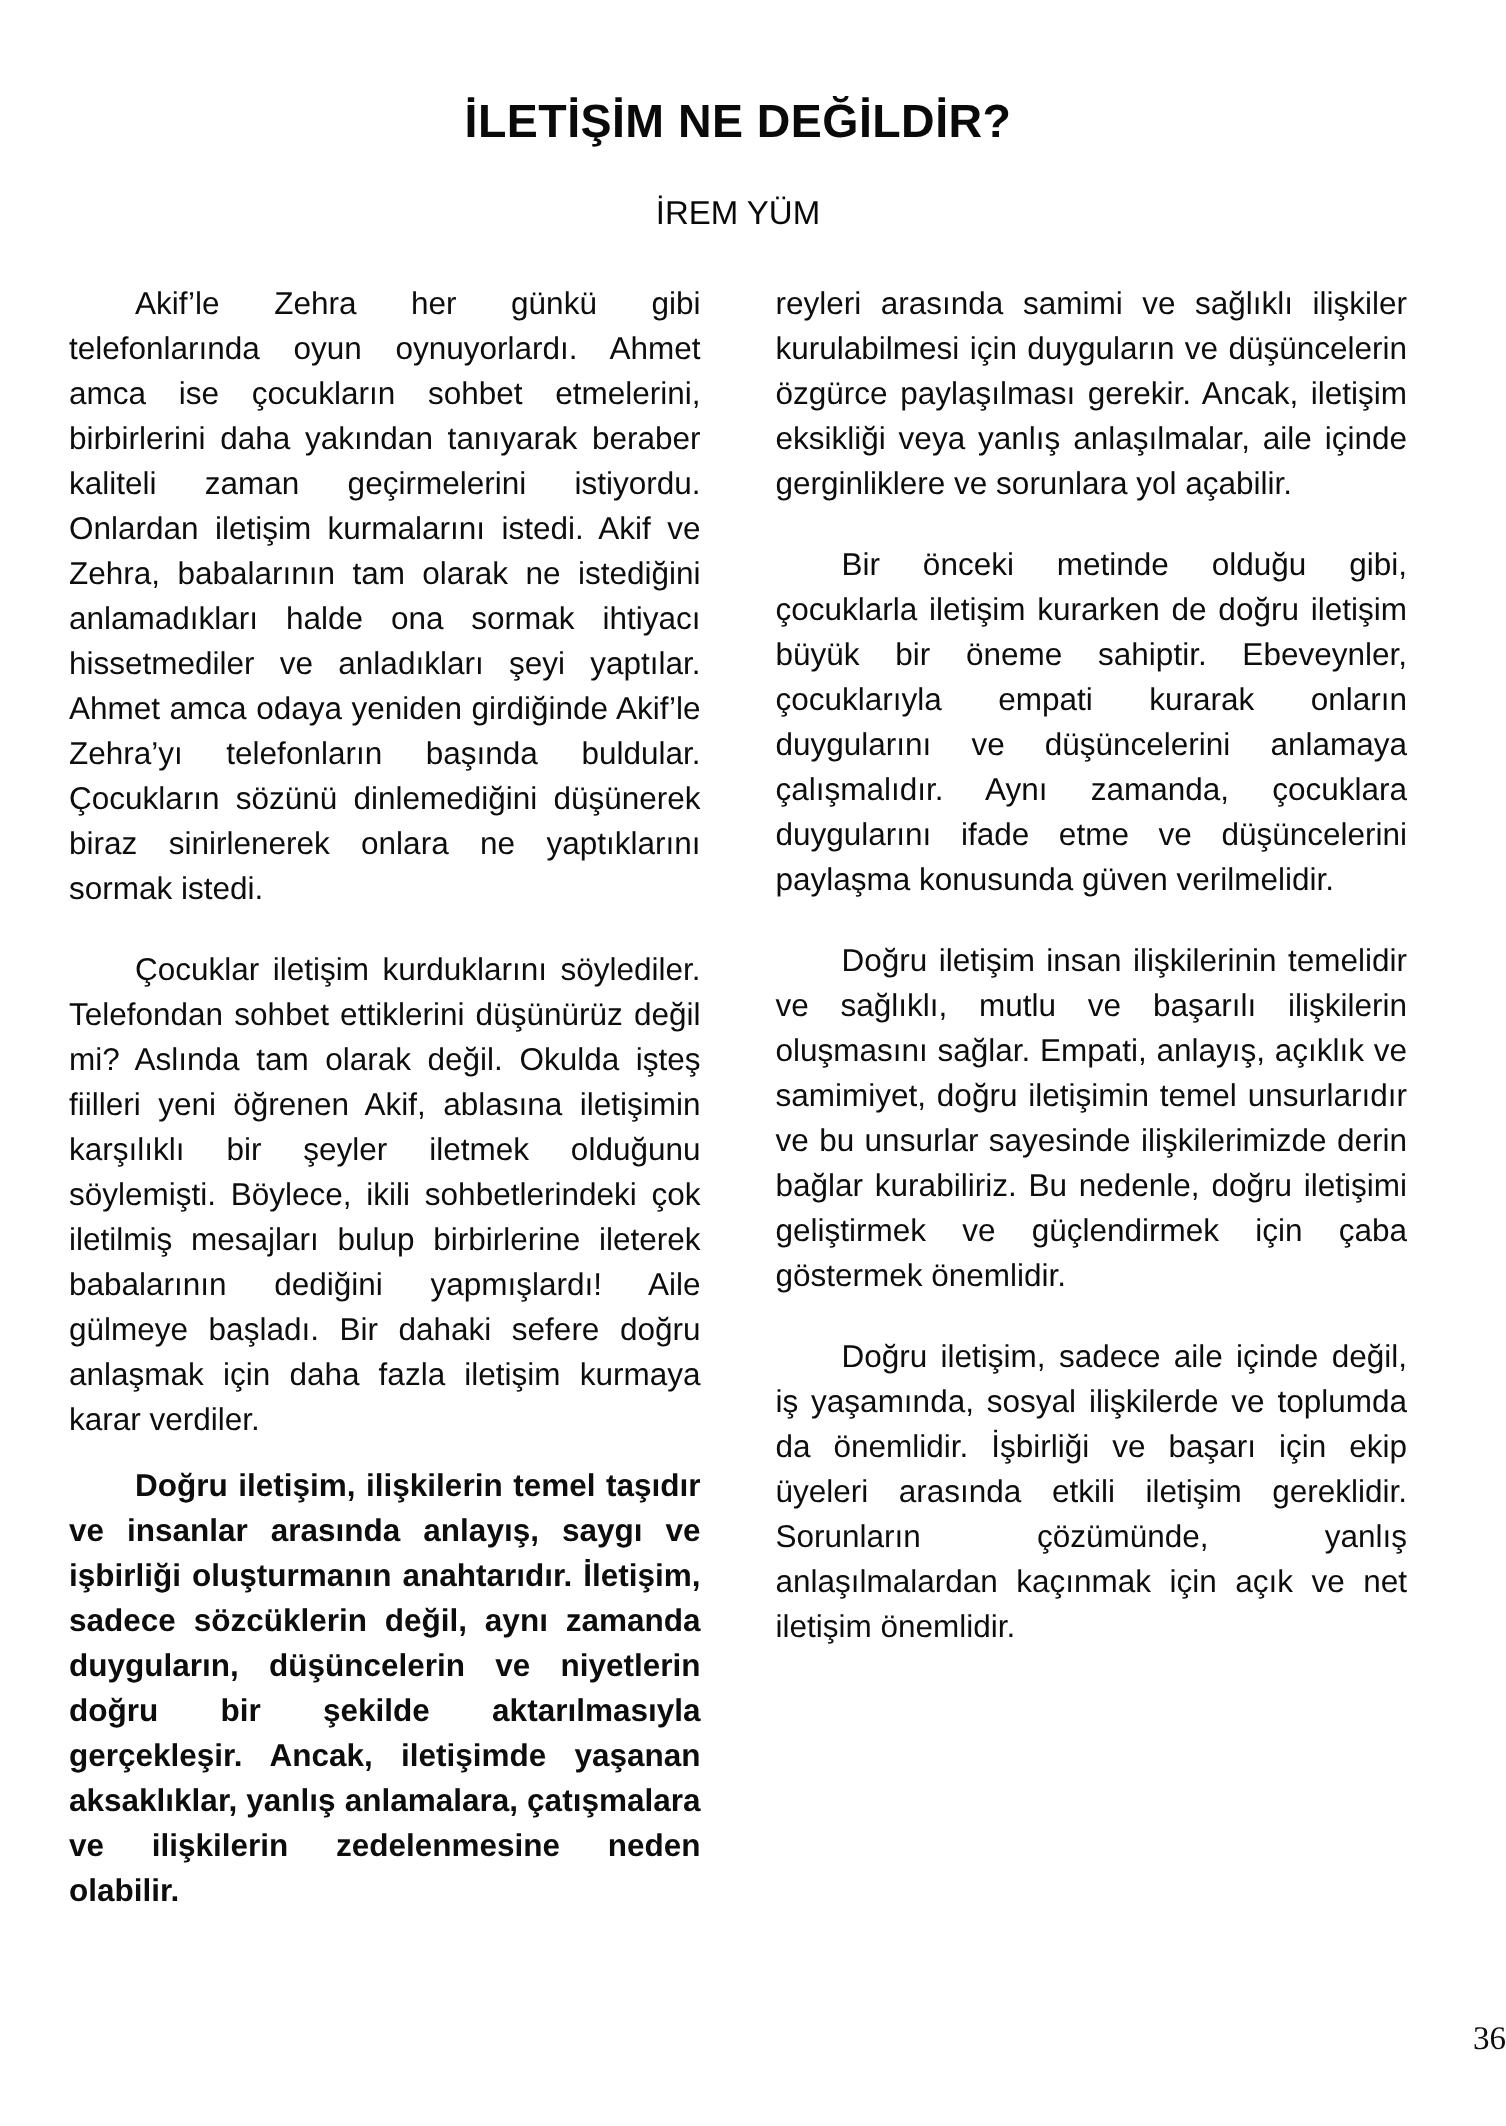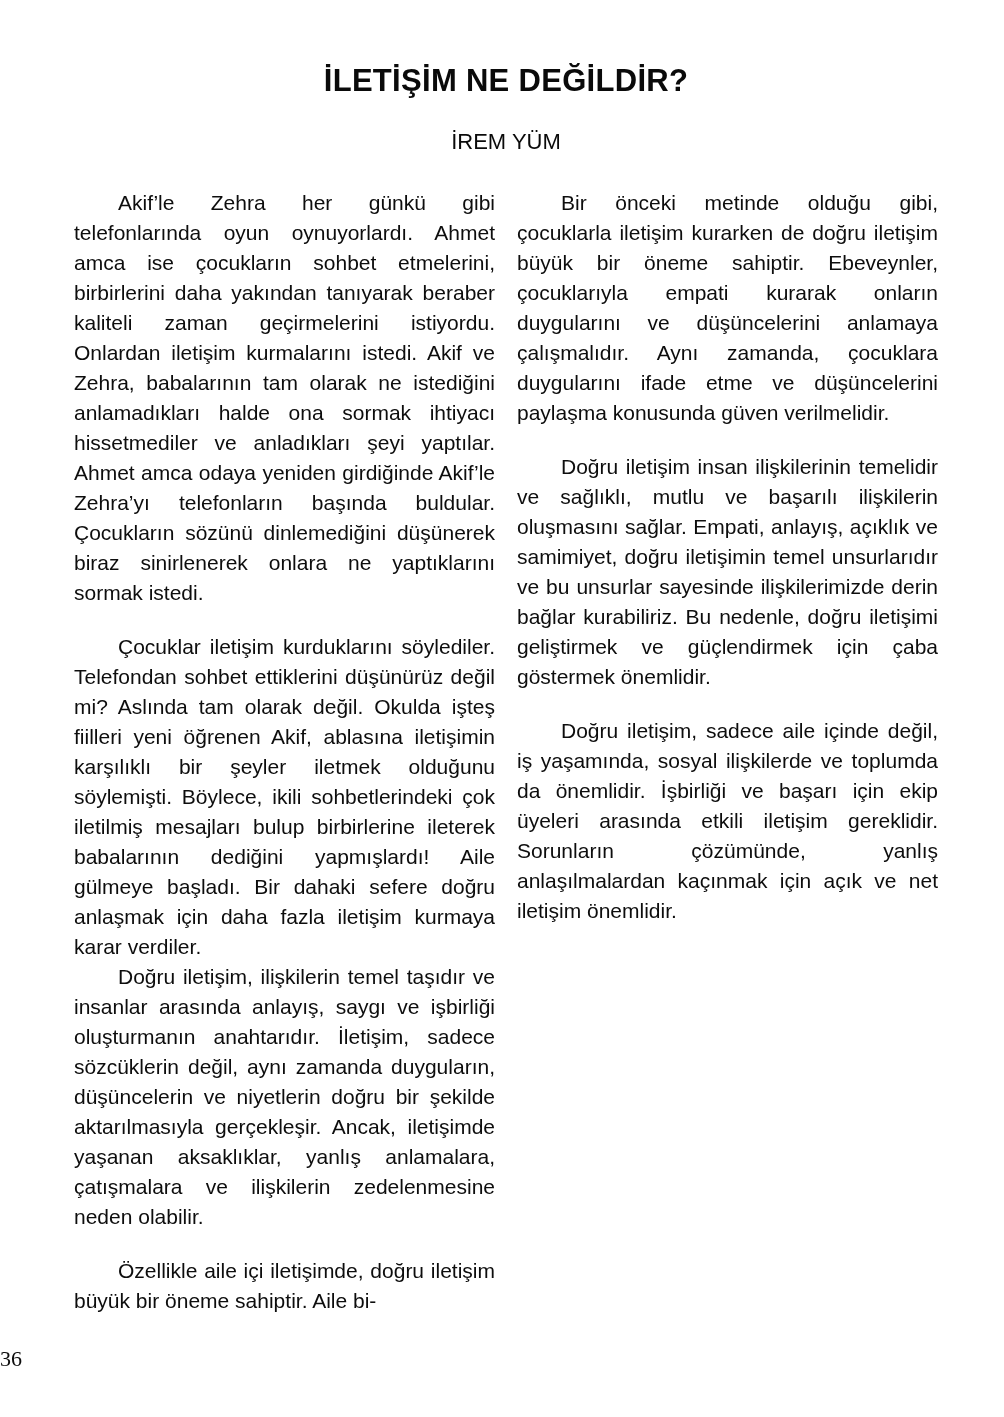--- a/index.html
+++ b/index.html
@@ -9,21 +9,21 @@
     background: #ffffff;
     color: #111111;
     font-family: "Liberation Sans", sans-serif;
     position: relative;
     overflow: hidden;
   }
   .page {
     position: absolute;
     inset: 0;
     box-sizing: border-box;
-    padding: 62px 66px 0 74px;
+    padding: 62px 66px 0 46px;
   }
   .doc-title {
     margin: 0;
     font-size: 31px;
     line-height: 38px;
     font-weight: bold;
     text-align: center;
     letter-spacing: 0.3px;
     color: #0a0a0a;
   }
@@ -43,28 +43,28 @@
   .col { width: 421px; flex: 0 0 421px; }
   .col p {
     margin: 0;
     font-size: 21px;
     line-height: 30px;
     text-align: justify;
     text-indent: 44px;
     color: #0d0d0d;
   }
   .col p + p { margin-top: 24px; }
-  .col p.no-gap { margin-top: 0; }
+  .col p.no-gap { margin-top: 14px; font-weight: bold; }
   .col p.cont { text-indent: 0; }
   .page-number {
     position: absolute;
     top: 1346px;
     left: 0;
     width: 100%;
-    text-align: left;
+    text-align: right;
     font-family: "Liberation Serif", serif;
     font-size: 22px;
     line-height: 26px;
     color: #0d0d0d;
   }
 </style>
 </head>
 <body>
 
 <div class="page">
@@ -72,24 +72,24 @@
   <h1 class="doc-title">İLETİŞİM NE DEĞİLDİR?</h1>
 
   <div class="doc-author">İREM YÜM</div>
 
   <div class="columns">
 
     <div class="col">
       <p>Akif’le Zehra her günkü gibi telefonlarında oyun oynuyorlardı. Ahmet amca ise çocukların sohbet etmelerini, birbirlerini daha yakından tanıyarak beraber kaliteli zaman geçirmelerini istiyordu. Onlardan iletişim kurmalarını istedi. Akif ve Zehra, babalarının tam olarak ne istediğini anlamadıkları halde ona sormak ihtiyacı hissetmediler ve anladıkları şeyi yaptılar. Ahmet amca odaya yeniden girdiğinde Akif’le Zehra’yı telefonların başında buldular. Çocukların sözünü dinlemediğini düşünerek biraz sinirlenerek onlara ne yaptıklarını sormak istedi.</p>
       <p>Çocuklar iletişim kurduklarını söylediler. Telefondan sohbet ettiklerini düşünürüz değil mi? Aslında tam olarak değil. Okulda işteş fiilleri yeni öğrenen Akif, ablasına iletişimin karşılıklı bir şeyler iletmek olduğunu söylemişti. Böylece, ikili sohbetlerindeki çok iletilmiş mesajları bulup birbirlerine ileterek babalarının dediğini yapmışlardı! Aile gülmeye başladı. Bir dahaki sefere doğru anlaşmak için daha fazla iletişim kurmaya karar verdiler.</p>
       <p class="no-gap">Doğru iletişim, ilişkilerin temel taşıdır ve insanlar arasında anlayış, saygı ve işbirliği oluşturmanın anahtarıdır. İletişim, sadece sözcüklerin değil, aynı zamanda duyguların, düşüncelerin ve niyetlerin doğru bir şekilde aktarılmasıyla gerçekleşir. Ancak, iletişimde yaşanan aksaklıklar, yanlış anlamalara, çatışmalara ve ilişkilerin zedelenmesine neden olabilir.</p>
-      <p>Özellikle aile içi iletişimde, doğru iletişim büyük bir öneme sahiptir. Aile bi-</p>
     </div>
 
     <div class="col">
+      <p class="cont">reyleri arasında samimi ve sağlıklı ilişkiler kurulabilmesi için duyguların ve düşüncelerin özgürce paylaşılması gerekir. Ancak, iletişim eksikliği veya yanlış anlaşılmalar, aile içinde gerginliklere ve sorunlara yol açabilir.</p>
       <p>Bir önceki metinde olduğu gibi, çocuklarla iletişim kurarken de doğru iletişim büyük bir öneme sahiptir. Ebeveynler, çocuklarıyla empati kurarak onların duygularını ve düşüncelerini anlamaya çalışmalıdır. Aynı zamanda, çocuklara duygularını ifade etme ve düşüncelerini paylaşma konusunda güven verilmelidir.</p>
       <p>Doğru iletişim insan ilişkilerinin temelidir ve sağlıklı, mutlu ve başarılı ilişkilerin oluşmasını sağlar. Empati, anlayış, açıklık ve samimiyet, doğru iletişimin temel unsurlarıdır ve bu unsurlar sayesinde ilişkilerimizde derin bağlar kurabiliriz. Bu nedenle, doğru iletişimi geliştirmek ve güçlendirmek için çaba göstermek önemlidir.</p>
       <p>Doğru iletişim, sadece aile içinde değil, iş yaşamında, sosyal ilişkilerde ve toplumda da önemlidir. İşbirliği ve başarı için ekip üyeleri arasında etkili iletişim gereklidir. Sorunların çözümünde, yanlış anlaşılmalardan kaçınmak için açık ve net iletişim önemlidir.</p>
     </div>
 
   </div>
 </div>
 
 <div class="page-number">36</div>
 

